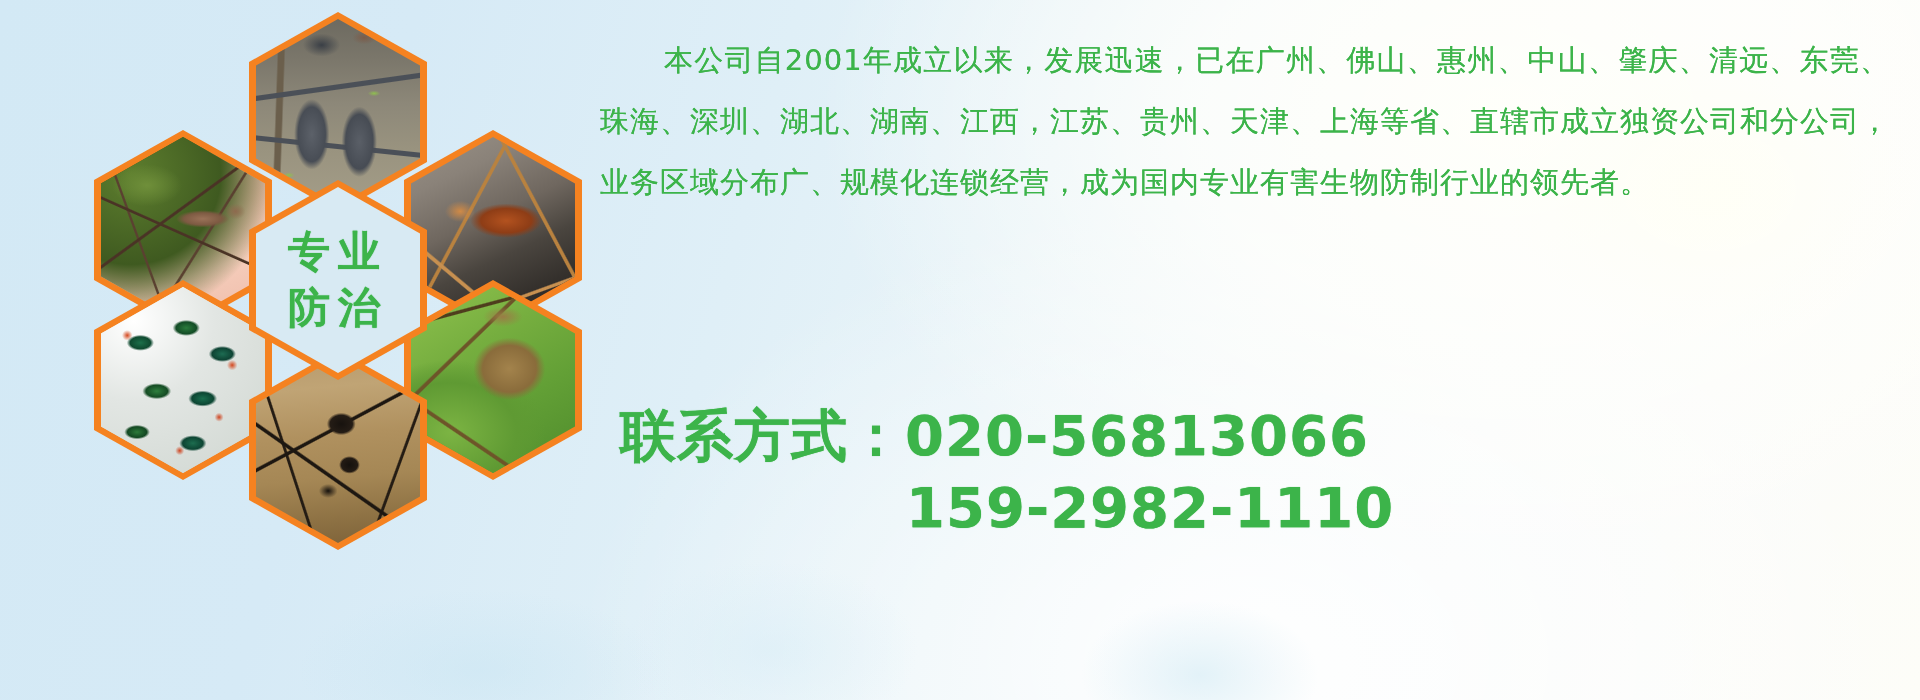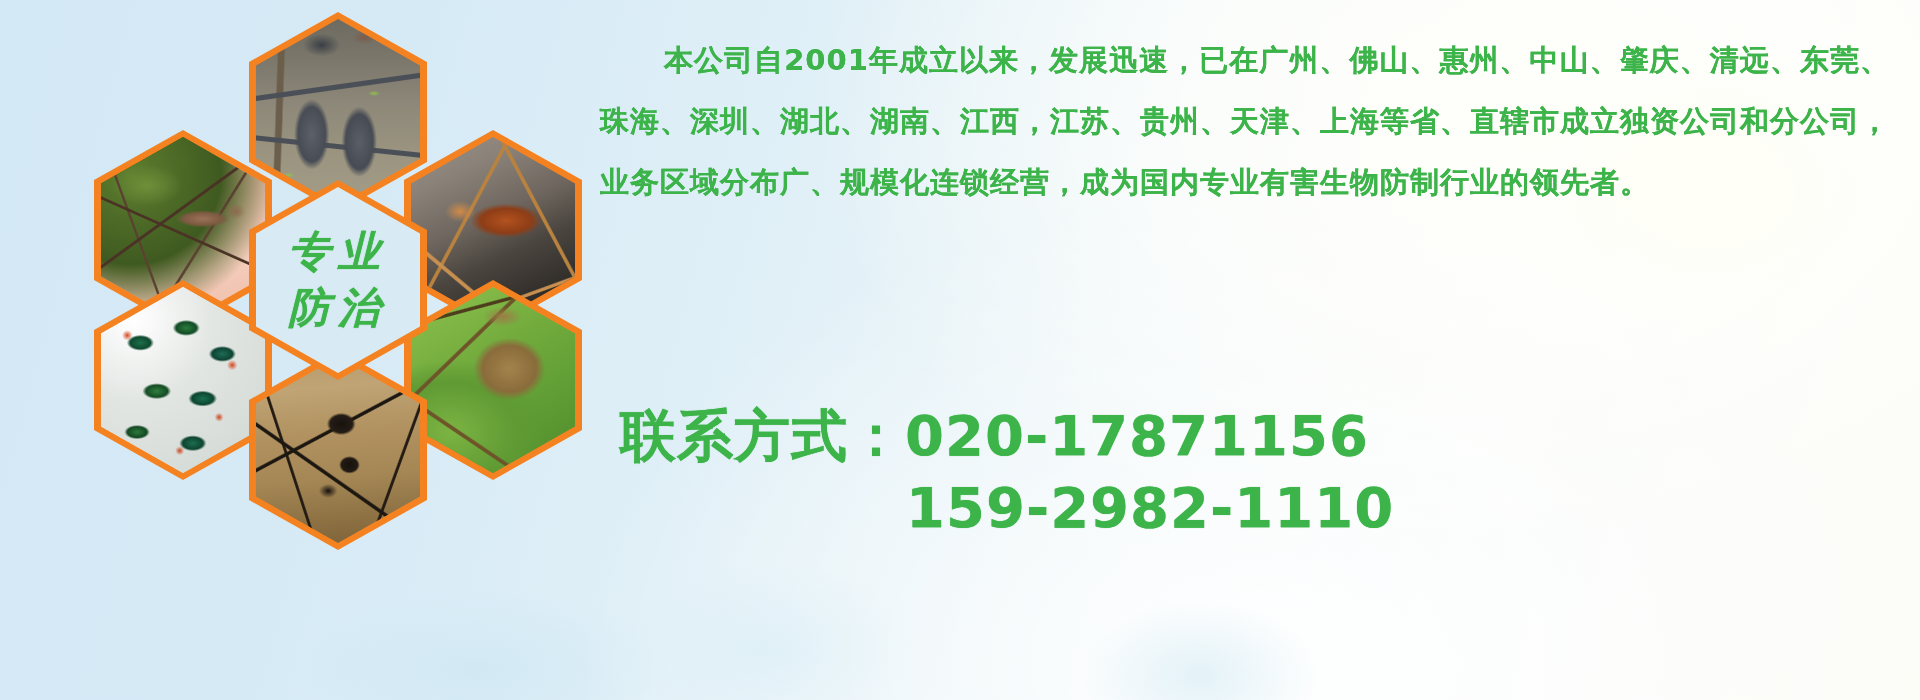--- a/index.html
+++ b/index.html
@@ -27,21 +27,21 @@
   #hex-cluster{position:absolute;left:86px;top:8px;width:500px;height:545px;}
   .hex{
     position:absolute;width:178px;height:200px;
     clip-path:polygon(50% 0%,100% 25%,100% 75%,50% 100%,0% 75%,0% 25%);
     background:#f58220;
     display:flex;align-items:center;justify-content:center;
   }
   .hex .inner{
     width:164px;height:186px;
     clip-path:polygon(50% 0%,100% 25%,100% 75%,50% 100%,0% 75%,0% 25%);
-    overflow:hidden;position:relative;font-style:italic;
+    overflow:hidden;position:relative;
   }
   .hex .inner .art{position:absolute;inset:0;}
 
   
   .hex.h-top     {left:163px;top:4px;}
   .hex.h-upleft  {left:8px;  top:122px;}
   .hex.h-upright {left:318px;top:122px;}
   .hex.h-center  {left:163px;top:172px;}
   .hex.h-lowleft {left:8px;  top:272px;}
   .hex.h-lowright{left:318px;top:272px;}
@@ -155,21 +155,21 @@
       linear-gradient(34deg, rgba(60,48,24,0) 23.5%, #6d5529 24%, #6d5529 25%, rgba(60,48,24,0) 25.6%),
       linear-gradient(-44deg, rgba(60,48,24,0) 66.5%, #6d5529 67%, #6d5529 68%, rgba(60,48,24,0) 68.6%),
       linear-gradient(-15deg, rgba(60,48,24,0) 82.5%, #4e3d1d 83%, #4e3d1d 84%, rgba(60,48,24,0) 84.6%);
   }
 
   
   #copy{position:absolute;left:600px;top:30px;width:1290px;}
   #intro-paragraph{
     color:#3cb44a;
     font-family:"DejaVu Sans","Liberation Sans",sans-serif;
-    font-size:29px;font-weight:700;line-height:61px;
+    font-size:29px;font-weight:400;line-height:61px;
     text-indent:64px;letter-spacing:1px;text-align:justify;
     text-shadow:0 0 .6px #3cb44a;
     margin:0;
   }
   #contact-block{
     position:absolute;left:620px;top:400px;width:1300px;
     color:#3cb44a;
     font-family:"DejaVu Sans","Liberation Sans",sans-serif;
     font-weight:600;text-shadow:0 0 .8px #3cb44a;
   }
@@ -233,17 +233,17 @@
       </div>
     </div>
 
   </div>
 
   <div id="copy">
     <p id="intro-paragraph">本公司自2001年成立以来，发展迅速，已在广州、佛山、惠州、中山、肇庆、清远、东莞、珠海、深圳、湖北、湖南、江西，江苏、贵州、天津、上海等省、直辖市成立独资公司和分公司，业务区域分布广、规模化连锁经营，成为国内专业有害生物防制行业的领先者。</p>
   </div>
 
   <div id="contact-block">
-    <div class="contact-line first">联系方式：020-17871156</div>
+    <div class="contact-line first">联系方式：020-56813066</div>
     <div class="contact-line second">159-2982-1110</div>
   </div>
 
 </div>
 
 </body></html>

